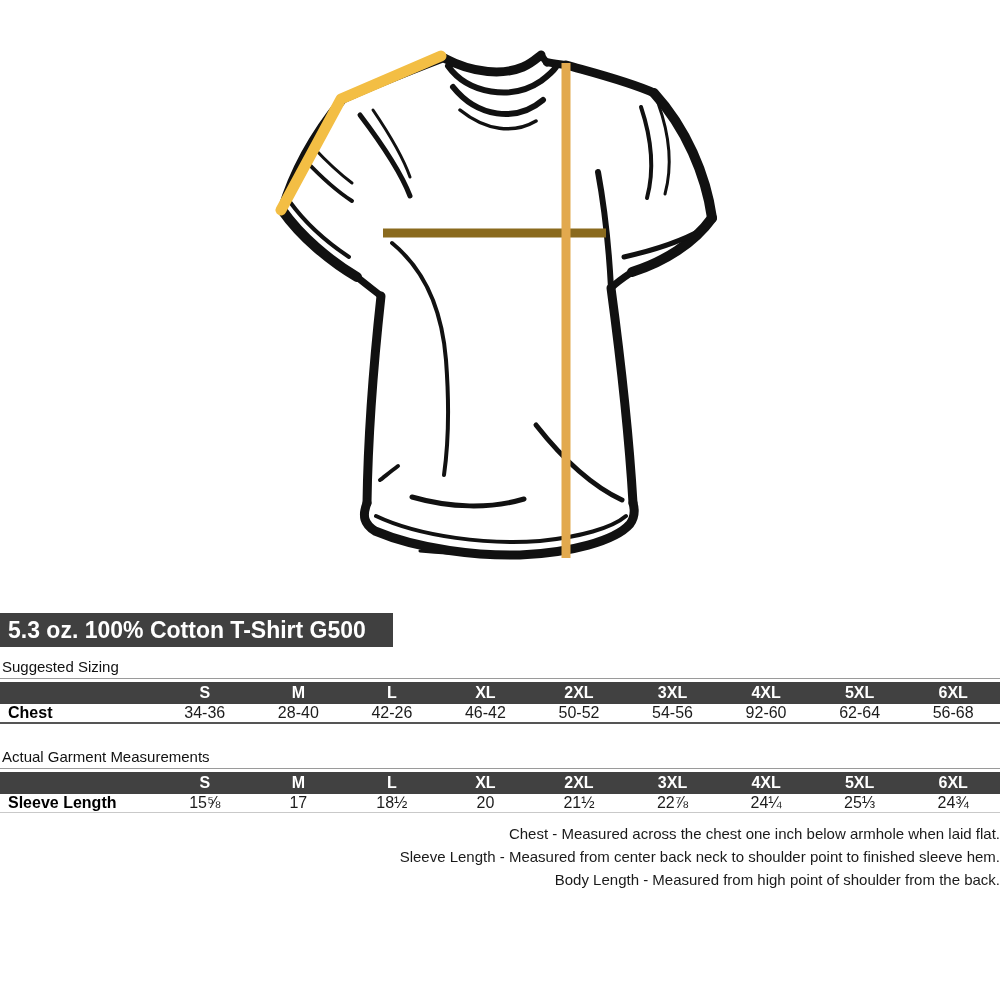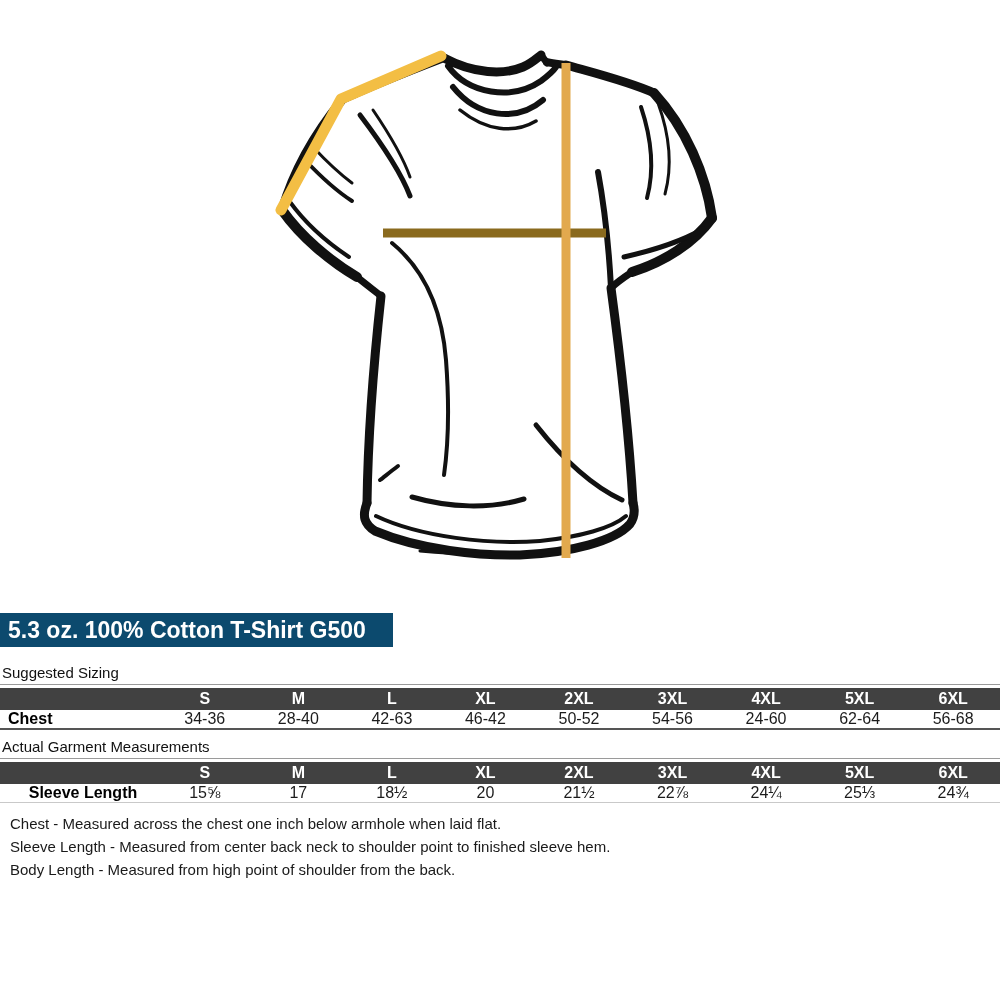--- a/index.html
+++ b/index.html
@@ -13,36 +13,36 @@
   }
   .diagram-wrap {
     width: 1000px; height: 600px;
     position: relative;
   }
   .banner {
     margin-top: 13px;
     width: 393px; height: 34px;
     line-height: 34px;
     padding-left: 8px;
-    background: #0c4a6e;
+    background: #404040;
     color: #ffffff;
     font-size: 23px;
     font-weight: bold;
     white-space: nowrap;
   }
   .section-label {
-    margin-top: 17px;
+    margin-top: 11px;
     padding-left: 2px;
     font-size: 15px;
     color: #111111;
     border-bottom: 1px solid #9a9a9a;
     padding-bottom: 3px;
     margin-bottom: 3px;
   }
-  .section-label.second { margin-top: 8px; }
+  .section-label.second { margin-top: 24px; }
   table.sizes {
     width: 1000px;
     border-collapse: collapse;
     table-layout: fixed;
   }
   table.sizes th {
     background: #414141;
     color: #ffffff;
     font-size: 16px;
     font-weight: bold;
@@ -57,22 +57,22 @@
     text-align: center;
     color: #1c1c1c;
   }
   table.sizes td.rowlabel {
     text-align: left;
     padding-left: 8px;
     white-space: nowrap;
   }
   table.sizes td.rowlabel b { font-weight: bold; color: #000; }
   table.sizes tr.ruled td { border-bottom: 2px solid #555555; }
-  table.sizes tr.ruled-light td { border-bottom: 1px solid #c9c9c9; text-align: center; }
-  .footnotes { margin-top: 9px; padding-left: 10px; }
+  table.sizes tr.ruled-light td { border-bottom: 1px solid #c9c9c9; }
+  .footnotes { margin-top: 9px; padding-left: 10px; text-align: right; }
   .footnote {
     font-size: 15px;
     line-height: 23px;
     color: #1a1a1a;
     white-space: nowrap;
   }
 </style>
 </head>
 <body>
 
@@ -167,25 +167,25 @@
     <th>2XL</th>
     <th>3XL</th>
     <th>4XL</th>
     <th>5XL</th>
     <th>6XL</th>
   </tr>
   <tr class="ruled">
     <td class="rowlabel"><b>Chest</b><span></span></td>
     <td>34-36</td>
     <td>28-40</td>
-    <td>42-63</td>
+    <td>42-26</td>
     <td>46-42</td>
     <td>50-52</td>
     <td>54-56</td>
-    <td>24-60</td>
+    <td>92-60</td>
     <td>62-64</td>
     <td>56-68</td>
   </tr>
 </tbody>
   </table>
 
 <div class="section-label second">Actual Garment Measurements</div>
 <table class="sizes">
   <colgroup>
     <col style="width:158px">

